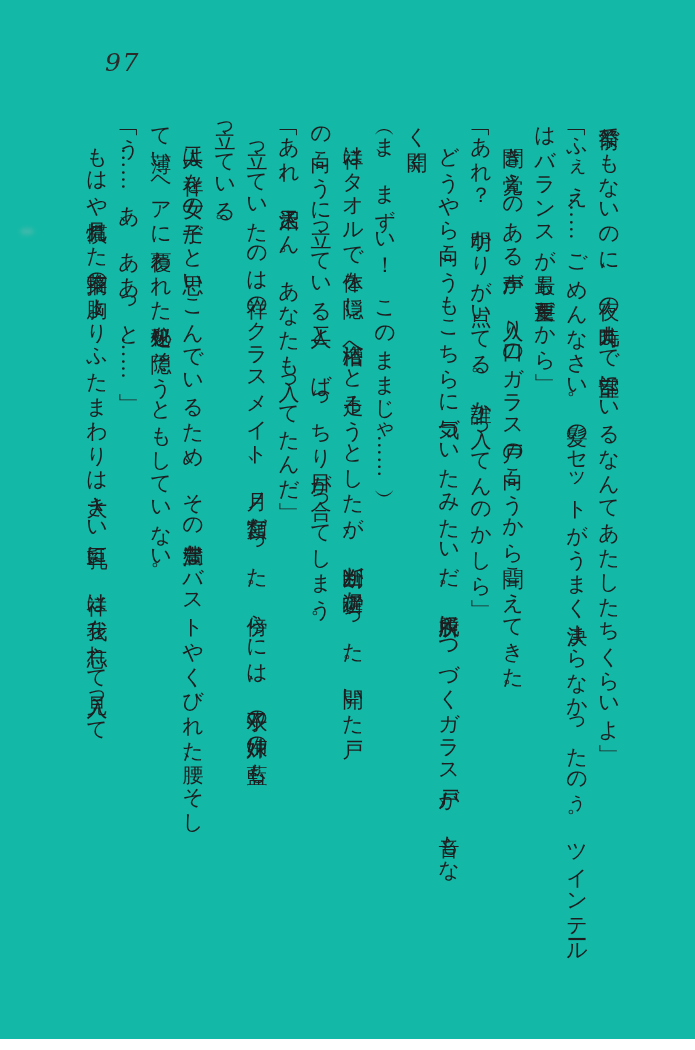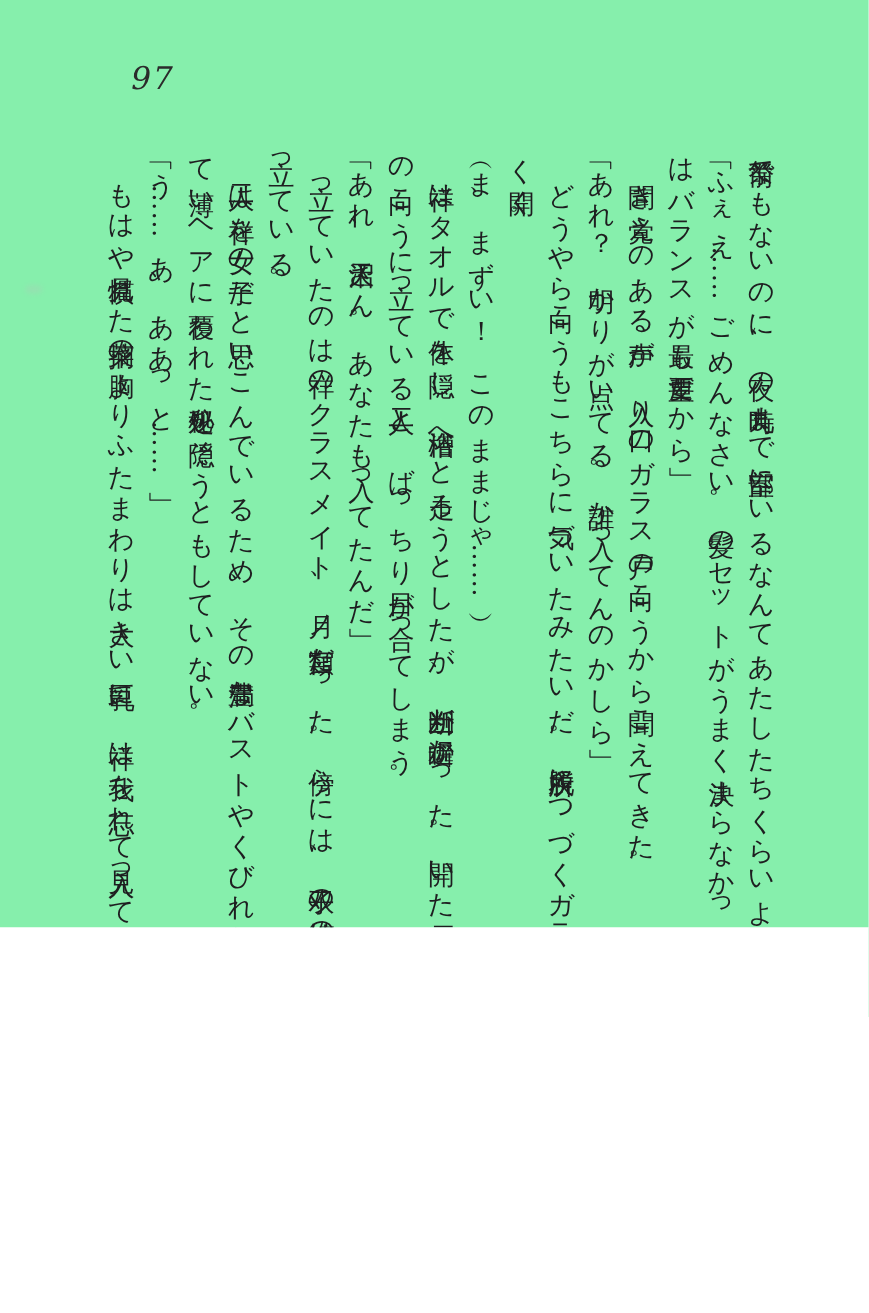--- a/index.html
+++ b/index.html
@@ -3,22 +3,22 @@
 <meta charset="utf-8">
 <style>
   html, body {
     margin: 0;
     padding: 0;
     background: #ffffff;
   }
   .page {
     position: relative;
     width: 695px;
-    height: 742px;
-    background: #86efac;
+    height: 1039px;
+    background: #14b8a6;
     overflow: hidden;
     font-family: "DejaVu Serif", "Liberation Serif", serif;
   }
   .page-number {
     position: absolute;
     top: 50px;
     left: 105px;
     font-size: 25px;
     font-style: italic;
     color: #2b2b2b;

